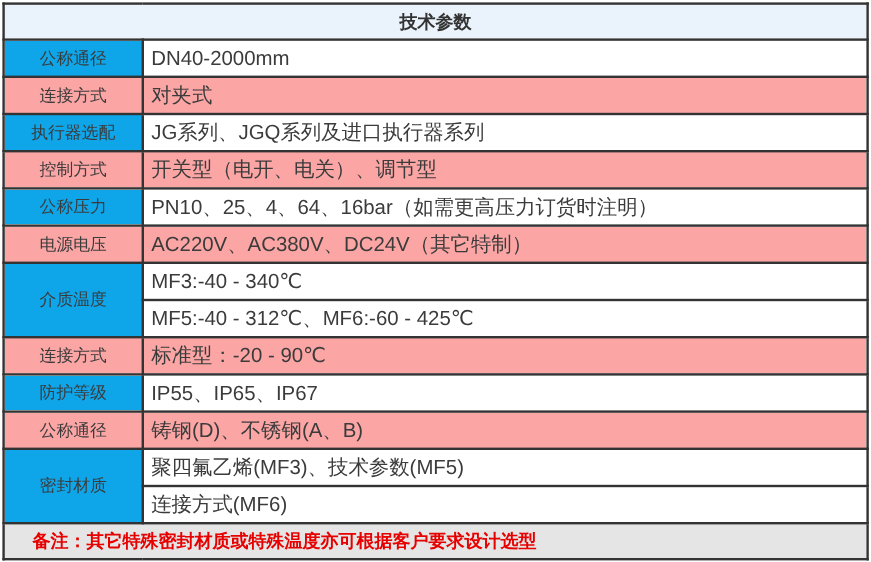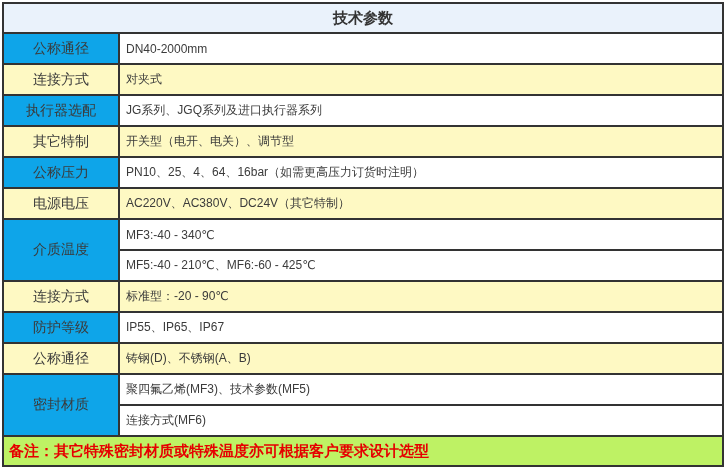--- a/index.html
+++ b/index.html
@@ -14,21 +14,21 @@
   .spec-table {
     width: 722px;
     margin: 2px;
     border-collapse: collapse;
     table-layout: fixed;
     border: 2px solid #333333;
   }
   .spec-table td {
     border: 2px solid #333333;
     color: #3b3b3b;
-    font-size: 12px;
+    font-size: 17px;
     vertical-align: middle;
     overflow: hidden;
     white-space: nowrap;
   }
   .spec-table .col-label { width: 116px; }
   tr.title-row td {
     height: 26px;
     text-align: center;
     font-weight: bold;
     font-size: 15px;
@@ -40,29 +40,29 @@
     text-align: center;
     font-size: 14px;
     background: #0ea5e9;
   }
   td.value-cell {
     text-align: left;
     padding-left: 6px;
     background: #ffffff;
   }
   tr.shaded td.label-cell,
-  tr.shaded td.value-cell { background: #fef9c3; }
+  tr.shaded td.value-cell { background: #fca5a5; }
   tr.note-row td {
     height: 26px;
-    background: #bef264;
+    background: #e5e5e5;
     color: #e60000;
     font-weight: bold;
     font-size: 15px;
     text-align: left;
-    padding-left: 5px;
+    padding-left: 23px;
   }
 </style>
 </head>
 <body>
 
 <table class="spec-table">
   <colgroup>
       <col class="col-label">
       <col>
     </colgroup>
@@ -81,40 +81,40 @@
     <td class="label-cell">连接方式</td>
     <td class="value-cell">对夹式</td>
   </tr>
 
   <tr class="data-row">
     <td class="label-cell">执行器选配</td>
     <td class="value-cell">JG系列、JGQ系列及进口执行器系列</td>
   </tr>
 
   <tr class="data-row shaded">
-    <td class="label-cell">其它特制</td>
+    <td class="label-cell">控制方式</td>
     <td class="value-cell">开关型（电开、电关）、调节型</td>
   </tr>
 
   <tr class="data-row">
     <td class="label-cell">公称压力</td>
     <td class="value-cell">PN10、25、4、64、16bar（如需更高压力订货时注明）</td>
   </tr>
 
   <tr class="data-row shaded">
     <td class="label-cell">电源电压</td>
     <td class="value-cell">AC220V、AC380V、DC24V（其它特制）</td>
   </tr>
 
   <tr class="data-row">
     <td class="label-cell" rowspan="2">介质温度</td>
     <td class="value-cell">MF3:-40 - 340℃</td>
   </tr>
   <tr class="data-row">
-    <td class="value-cell">MF5:-40 - 210℃、MF6:-60 - 425℃</td>
+    <td class="value-cell">MF5:-40 - 312℃、MF6:-60 - 425℃</td>
   </tr>
 
   <tr class="data-row shaded">
     <td class="label-cell">连接方式</td>
     <td class="value-cell">标准型：-20 - 90℃</td>
   </tr>
 
   <tr class="data-row">
     <td class="label-cell">防护等级</td>
     <td class="value-cell">IP55、IP65、IP67</td>

